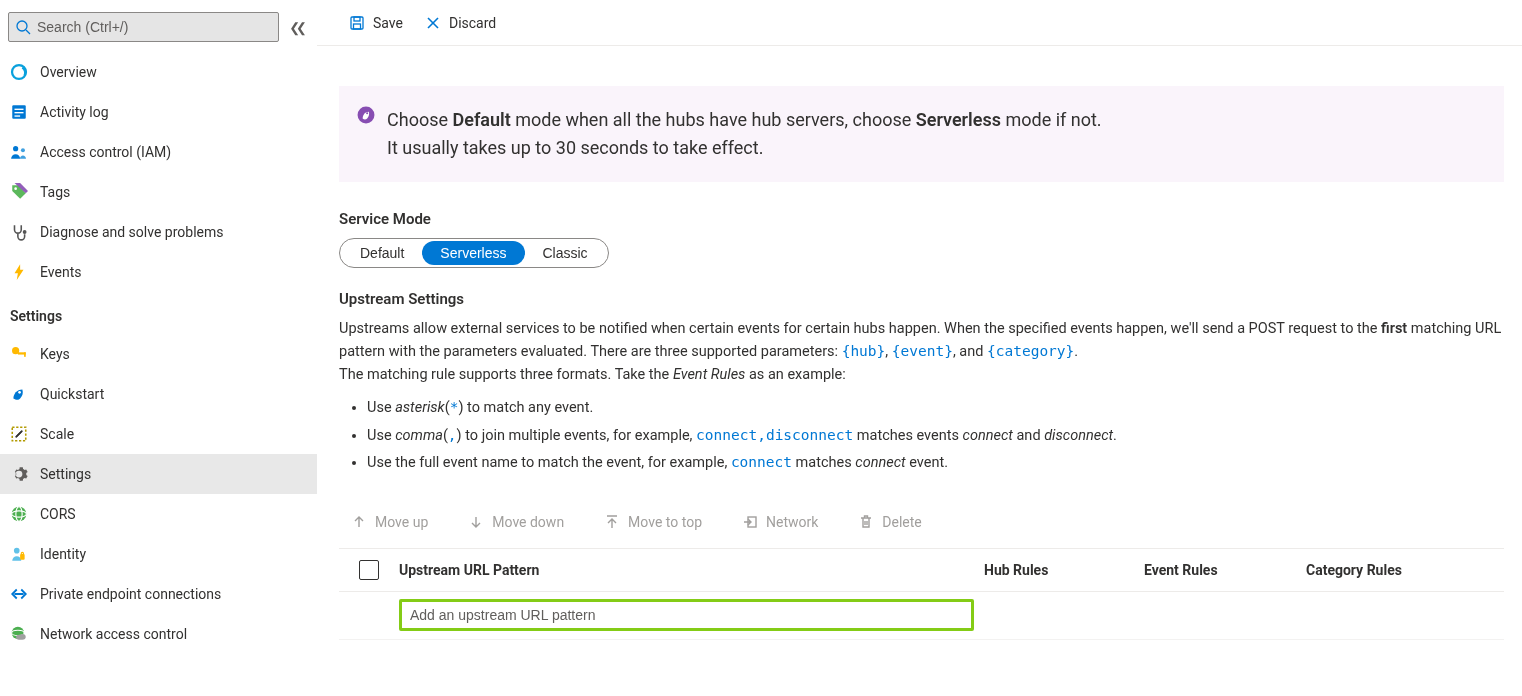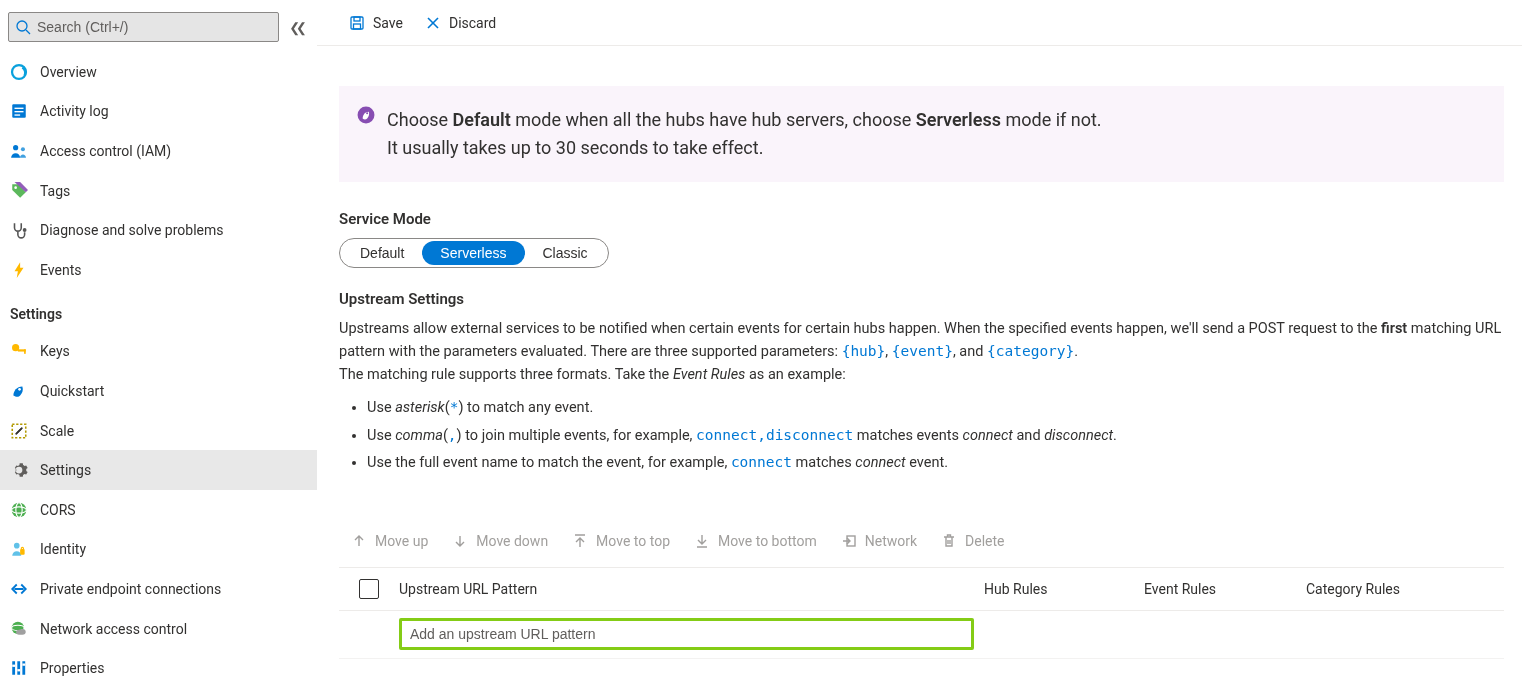--- a/index.html
+++ b/index.html
@@ -158,42 +158,42 @@
   }
   .body-text ul {
     margin: 10px 0 0 28px;
     padding: 0;
   }
   .body-text li { margin: 4px 0; }
   .body-text em { font-style: italic; }
   .cmdbar {
     display: flex;
     align-items: center;
-    gap: 0;
-    margin-top: 50px;
+    gap: 16px;
+    margin-top: 31px;
     color: #a19f9d;
     padding-bottom: 10px;
   }
   .cmdbar .cmd {
     display: inline-flex;
     align-items: center;
     gap: 8px;
     height: 32px;
     padding: 0 12px;
     color: #a19f9d;
     cursor: default;
   }
   .cmdbar .cmd svg { width: 16px; height: 16px; }
   .tbl-head {
     display: flex;
     align-items: center;
     border-top: 1px solid #edebe9;
     border-bottom: 1px solid #edebe9;
     height: 44px;
-    font-weight: 400;
+    font-weight: 700;
     gap: 0;
   }
   .tbl-head .chkcell { width: 60px; display:flex; justify-content:center; }
   .tbl-head .col-url { flex: 0 0 585px; padding-left: 0; }
   .tbl-head .col-hub { flex: 0 0 160px; }
   .tbl-head .col-event { flex: 0 0 162px; }
   .tbl-head .col-cat { flex: 1; }
   .chk {
     width: 20px; height: 20px;
     border: 1px solid #323130;
@@ -365,33 +365,20 @@
   </div>
   <div class="nav-item">
     <span class="ico">
       <svg viewBox="0 0 16 16">
           <circle cx="7" cy="7" r="5.5" fill="#4caf50"></circle>
           <ellipse cx="7" cy="7" rx="5.5" ry="2.3" fill="none" stroke="#fff" stroke-width="0.9"></ellipse>
           <path d="M11 8c2 0 3 1.2 3 2.6s-1 2.4-3 2.4h-3c-1.6 0-2.6-1-2.6-2.2 0-1.5 1.2-2.2 2.6-2.2" fill="#a0a0a0"></path>
         </svg>
     </span>
     <span>Network access control</span>
-  </div>
-  <div class="nav-item">
-    <span class="ico">
-      <svg viewBox="0 0 16 16" fill="#0078d4">
-          <rect x="2" y="2" width="2.5" height="12"></rect>
-          <rect x="6.5" y="2" width="2.5" height="12"></rect>
-          <rect x="11" y="2" width="2.5" height="12"></rect>
-          <rect x="2" y="5" width="2.5" height="2" fill="#fff"></rect>
-          <rect x="6.5" y="9" width="2.5" height="2" fill="#fff"></rect>
-          <rect x="11" y="4" width="2.5" height="2" fill="#fff"></rect>
-        </svg>
-    </span>
-    <span>Properties</span>
   </div>
 </div>
 
 <div class="main">
   <div class="toolbar mainpad">
     <div class="toolbar-btn">
       <svg viewBox="0 0 16 16" fill="none" stroke="#0078d4" stroke-width="1.3">
           <rect x="2" y="2" width="12" height="12" rx="1"></rect>
           <rect x="5" y="2" width="6" height="4"></rect>
           <rect x="4.5" y="9" width="7" height="5"></rect>
@@ -460,26 +447,20 @@
         <span>Move down</span>
       </div>
       <div class="cmd">
         <svg viewBox="0 0 16 16" fill="none" stroke="#a19f9d" stroke-width="1.4">
             <path d="M3 2h10M8 14V5M4 9l4-4 4 4"></path>
           </svg>
         <span>Move to top</span>
       </div>
       <div class="cmd">
         <svg viewBox="0 0 16 16" fill="none" stroke="#a19f9d" stroke-width="1.4">
-            <path d="M3 14h10M8 2v9M4 7l4 4 4-4"></path>
-          </svg>
-        <span>Move to bottom</span>
-      </div>
-      <div class="cmd">
-        <svg viewBox="0 0 16 16" fill="none" stroke="#a19f9d" stroke-width="1.4">
             <rect x="6" y="3" width="8" height="10"></rect>
             <path d="M2 8h6M6 5l3 3-3 3"></path>
           </svg>
         <span>Network</span>
       </div>
       <div class="cmd">
         <svg viewBox="0 0 16 16" fill="none" stroke="#a19f9d" stroke-width="1.4">
             <path d="M3 4h10M5 4v9h6V4M6.5 2h3v2h-3zM7 7v4M9 7v4"></path>
           </svg>
         <span>Delete</span>

